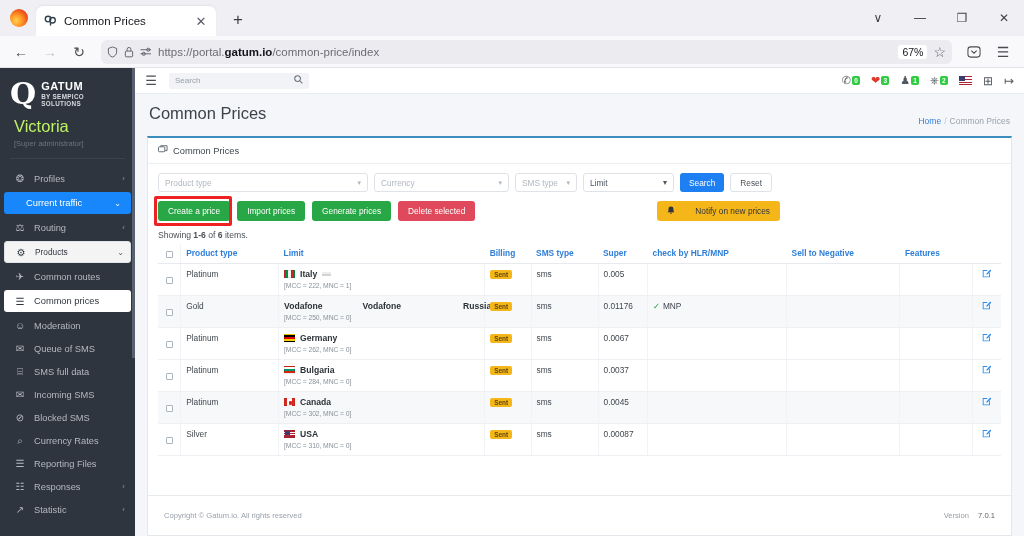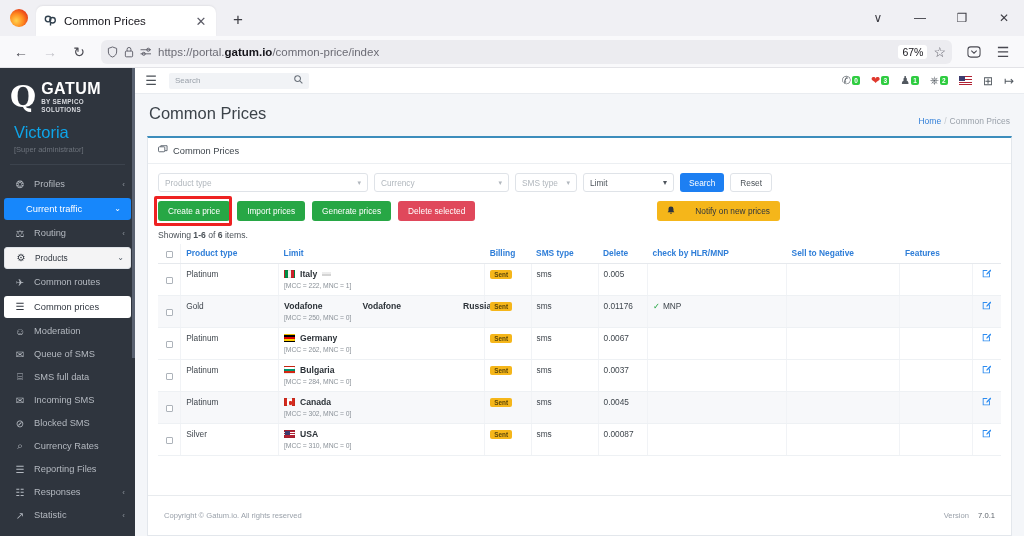--- a/index.html
+++ b/index.html
@@ -58,23 +58,23 @@
   .sidebar {
     width: 135px; background:#2f353e; flex:0 0 auto; display:flex; flex-direction:column;
     overflow:hidden; position:relative;
   }
   .brand { display:flex; align-items:center; padding: 12px 10px 4px 10px; gap: 6px; }
   .brand-g {
     font-family:"DejaVu Serif", serif; font-size:30px; color:#fff; line-height:.9;
     font-weight:700; letter-spacing:-1px;
   }
   .brand-txt { line-height:1.15; }
-  .brand-name { color:#fff; font-size:16px; font-weight:700; letter-spacing:.5px; }
+  .brand-name { color:#fff; font-size:11px; font-weight:700; letter-spacing:.5px; }
   .brand-sub { color:#d9dbe0; font-size:6.3px; font-weight:700; letter-spacing:.35px; }
-  .user-name { color:#0ea5e9; font-size:16.5px; padding: 6px 0 0 14px; }
+  .user-name { color:#bef264; font-size:16.5px; padding: 6px 0 0 14px; }
   .user-role { color:#6d737c; font-size:7.5px; padding: 3px 0 10px 14px; }
   .sb-div { height:1px; background:#3c434d; margin: 0 10px; }
   .nav { padding-top: 8px; display:flex; flex-direction:column; }
   .nav-item {
     display:flex; align-items:center; height:23px; padding: 0 10px 0 14px; gap:8px;
     color:#b4b9c0; font-size:9.3px; position:relative;
   }
   .nav-item .ico { width:12px; text-align:center; font-size:10px; flex:0 0 auto; }
   .nav-item .lbl { flex:1; white-space:nowrap; }
   .nav-item .chev { font-size:8px; color:#8d939c; }
@@ -456,21 +456,21 @@
 
         <div class="tbl-wrap">
           <table>
             <thead>
               <tr>
                 <th class="chk"><span class="cb"></span></th>
                 <th class="col-prod">Product type</th>
                 <th class="col-route">Limit</th>
                 <th class="col-bill">Billing</th>
                 <th class="col-sms">SMS type</th>
-                <th class="col-price">Delete</th>
+                <th class="col-price">Super</th>
                 <th class="col-hlr">check by HLR/MNP</th>
                 <th class="col-neg">Sell to Negative</th>
                 <th class="col-feat">Features</th>
                 <th class="col-edit"></th>
               </tr>
             </thead>
             <tbody id="tbody">
                 <tr class="">
                   <td class="chk"><span class="cb"></span></td>
                   <td class="col-prod">Platinum</td>

